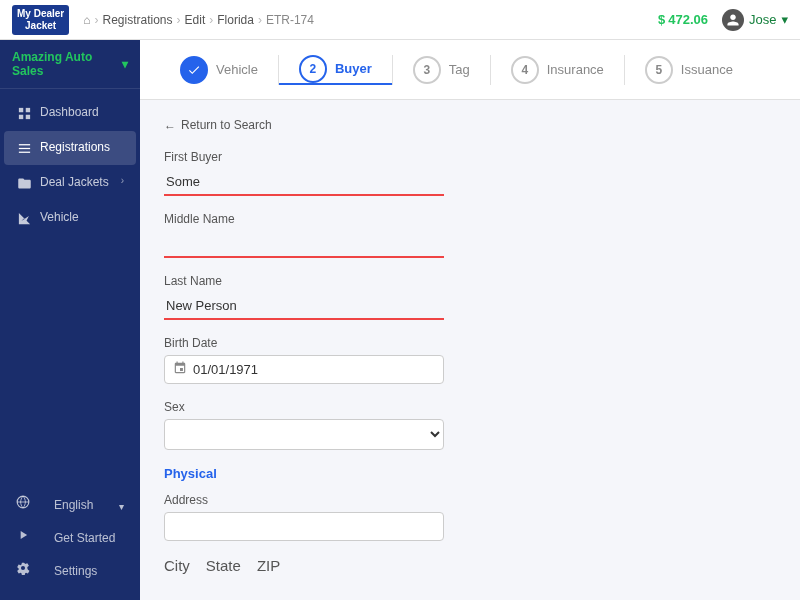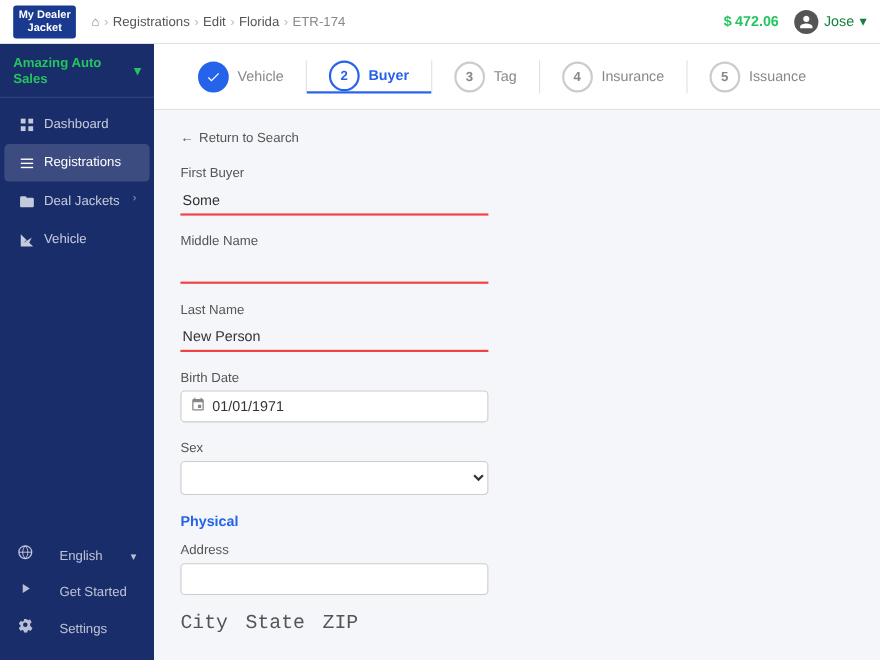--- a/index.html
+++ b/index.html
@@ -252,21 +252,21 @@
       font-size: 13px;
       background: #fff;
       outline: none;
     }
     .city-state-zip {
       display: flex;
       gap: 16px;
       margin-top: 12px;
     }
     .city-state-zip .form-group { margin-bottom: 0; }
-    .city-state-zip .form-label { font-size: 18px; color: #555; font-family: Liberation Mono, monospace; }
+    .city-state-zip .form-label { font-size: 15px; color: #555; }
   </style>
 </head>
 <body>
 
 <div class="top-nav">
   <div class="logo">
     <div class="logo-box">
       <div>My Dealer</div>
       <div>Jacket</div>
     </div>

